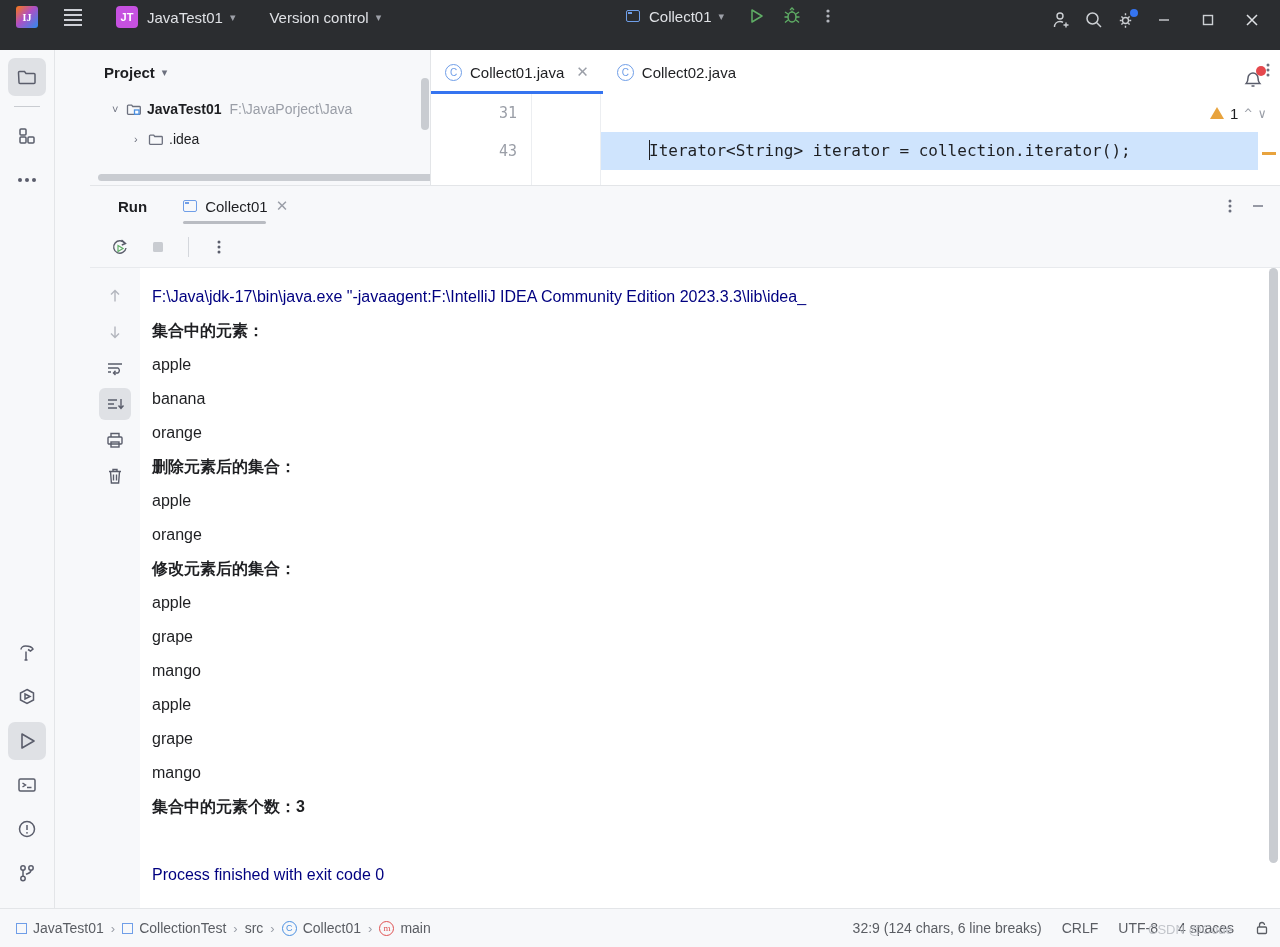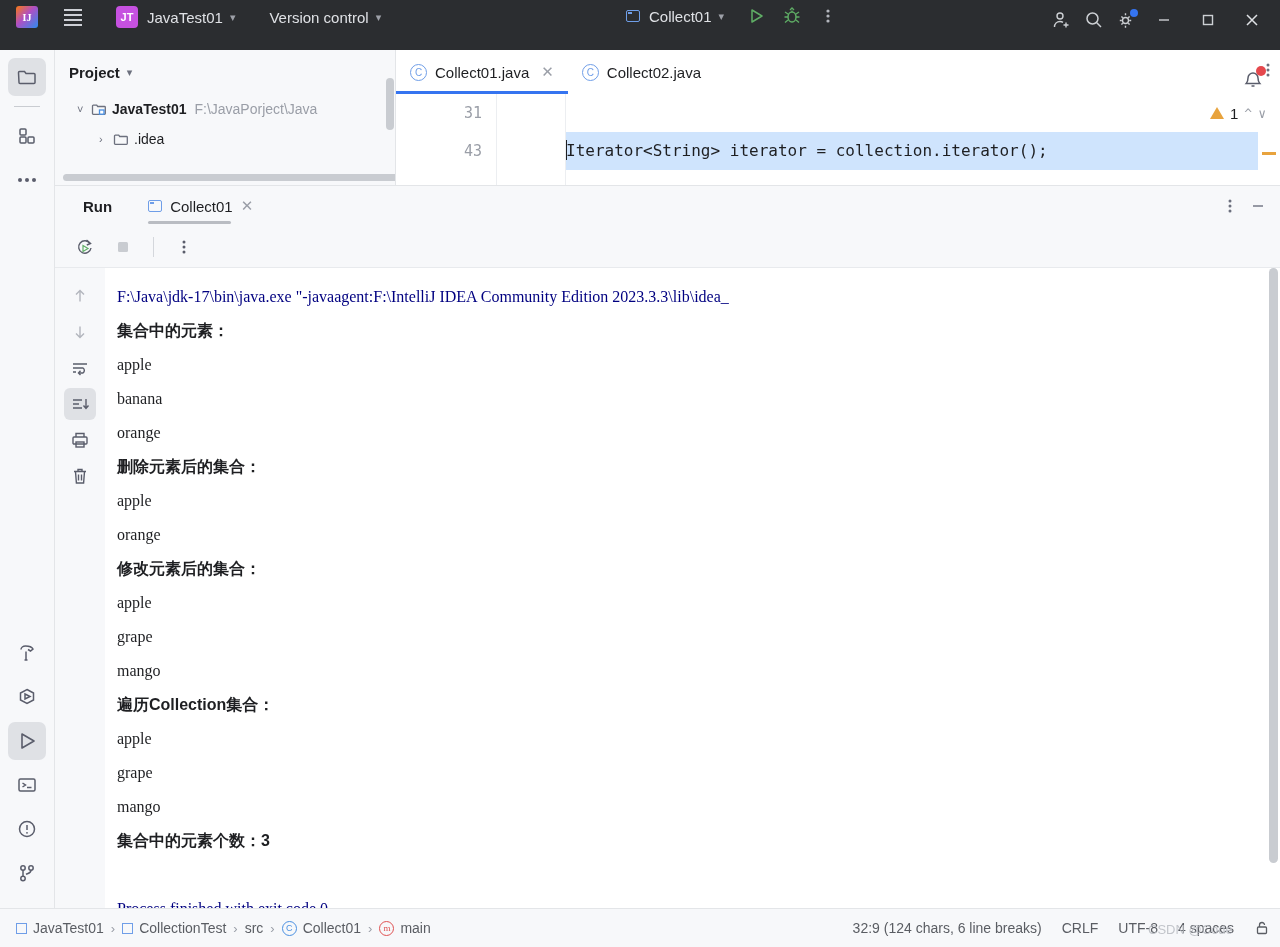--- a/index.html
+++ b/index.html
@@ -35,21 +35,21 @@
   .tb-item { display: flex; align-items: center; cursor: pointer; padding: 4px 6px; border-radius: 4px; }
   .tb-center { position:absolute; left: 620px; display:flex; align-items:center; gap: 4px; }
   .runcfg-icon { width:14px;height:12px;border:1.6px solid #6f9ee8;border-radius:2px;position:relative; }
   .runcfg-icon:after{content:"";position:absolute;top:1px;left:1px;width:4px;height:2px;background:#6f9ee8;}
   .ico-btn { width: 32px; height: 32px; display:flex; align-items:center; justify-content:center; border-radius:5px; cursor:pointer; }
   .tb-right { position:absolute; right: 6px; display:flex; align-items:center; }
   .win-btn { width: 44px; height: 40px; display:flex; align-items:center; justify-content:center; cursor:pointer; }
   .settings-dot { position:absolute; top:5px; right:4px; width:8px;height:8px;border-radius:50%;background:#3574f0; }
 
   
-  .bodyrow { flex: 1 1 auto; display: flex; min-height: 0; }
+  .bodyrow { flex: 1 1 auto; display: flex; min-height: 0; gap: 35px; }
 
   
   .rail {
     width: 55px; flex: 0 0 55px; background: #f7f8fa; border-right: 1px solid #e3e5e8;
     display: flex; flex-direction: column; align-items: center; padding-top: 8px;
   }
   .rail-btn { width: 38px; height: 38px; margin-bottom: 6px; border-radius: 7px;
               display:flex; align-items:center; justify-content:center; cursor:pointer; }
   .rail-btn.sel { background: #dfe1e5; }
   .rail-sep { width: 26px; height: 1px; background: #c9ccd1; margin: 4px 0 10px; }
@@ -81,21 +81,21 @@
   .cicon { width:17px;height:17px;border-radius:50%;border:1.6px solid #6f9ee8;color:#6f9ee8;
            font-size:10px;display:flex;align-items:center;justify-content:center;flex:0 0 17px;}
   .tab-more { position:absolute; right:10px; top:12px; cursor:pointer; }
 
   .codearea { position:relative; height: 91px; display:flex; font-family:"DejaVu Sans Mono", monospace; }
   .gutter { width:100px; flex:0 0 100px; background:#fff; text-align:right; padding-right:14px;
             font-size:15px; color:#9a9ea7; }
   .gutter div { height: 38px; line-height: 38px; }
   .gutter-c2 { width:70px; flex:0 0 70px; border-left:1px solid #eceef1; border-right:1px solid #eceef1; background:#fff;}
   .codelines { flex:1 1 auto; position:relative; min-width:0; overflow:hidden; }
-  .cl { height:38px; line-height:38px; font-size:16px; white-space:nowrap; }
+  .cl { height:38px; line-height:38px; font-size:16px; white-space:nowrap;padding-left:48px; }
   .cl.hl { background:#cfe4fd; }
   .cl.hl .caret { display:inline-block; width:1px; height:20px; background:#1e1f22; vertical-align:-4px; margin-right:-1px; }
   .code-txt { color:#1e1f22; }
   .warnbar { position:absolute; right:0; top:0; height:38px; display:flex; align-items:center; gap:6px; padding-right:14px; background:#fff; }
   .warn-tri { width:0;height:0;border-left:7px solid transparent;border-right:7px solid transparent;border-bottom:12px solid #e8a33d; position:relative;}
   .warn-count { font-family:"Liberation Sans",sans-serif; font-size:15px; color:#1e1f22; }
   .navchev { color:#9a9ea7; font-size:13px; cursor:pointer; }
   .minimap { position:absolute; right:0; top:38px; width:22px; height:53px; background:#fff; }
   .mm-mark { position:absolute; right:4px; width:14px; height:3px; background:#e8a33d; top:20px; }
 
@@ -107,21 +107,21 @@
   .run-tab:after { content:""; position:absolute; left:0; right:22px; bottom:2px; height:3px; background:#b9bcc2; border-radius:2px; }
   .run-head-right { position:absolute; right:14px; display:flex; align-items:center; gap:18px; }
   .run-toolbar { height: 42px; flex:0 0 42px; display:flex; align-items:center; gap:6px; padding-left:14px; background:#f7f8fa; border-bottom:1px solid #e8eaed;}
   .vsep { width:1px; height:20px; background:#d4d7dc; margin:0 8px; }
 
   .console-wrap { flex:1 1 auto; display:flex; min-height:0; background:#fff; position:relative; }
   .console-gutter { width:50px; flex:0 0 50px; background:#f7f8fa; display:flex; flex-direction:column; align-items:center; padding-top:12px; gap:4px;}
   .cg-btn { width:32px;height:32px;border-radius:6px;display:flex;align-items:center;justify-content:center;cursor:pointer;}
   .cg-btn.sel { background:#dfe1e5; }
   .console { flex:1 1 auto; overflow:hidden; padding: 12px 0 0 12px; position:relative; min-width:0; }
-  .cline { font-family:Liberation Serif, serif; font-size:16px; line-height:34px; white-space:pre; color:#1e1f22; }
+  .cline { font-family:Liberation Sans, sans-serif; font-size:16px; line-height:34px; white-space:pre; color:#1e1f22; }
   .cline.cmd { color:#000080; }
   .cline.cn { font-family:"Liberation Sans","DejaVu Sans",sans-serif;font-weight:bold; }
   .console-vscroll { position:absolute; right:2px; top:0; width:9px; height:595px; background:#c9ccd1; border-radius:5px; }
 
   
   .statusbar {
     height: 39px; flex: 0 0 39px; background:#f7f8fa; border-top:1px solid #e3e5e8;
     display:flex; align-items:center; position:relative; font-size:14px; color:#5a5d63;
   }
   .crumbs { display:flex; align-items:center; gap:7px; padding-left:16px; }
@@ -466,21 +466,20 @@
                 <div class="cline">apple</div>
                 <div class="cline">banana</div>
                 <div class="cline">orange</div>
                 <div class="cline cn">删除元素后的集合：</div>
                 <div class="cline">apple</div>
                 <div class="cline">orange</div>
                 <div class="cline cn">修改元素后的集合：</div>
                 <div class="cline">apple</div>
                 <div class="cline">grape</div>
                 <div class="cline">mango</div>
-                <div class="cline cn">遍历Collection集合：</div>
                 <div class="cline">apple</div>
                 <div class="cline">grape</div>
                 <div class="cline">mango</div>
                 <div class="cline cn">集合中的元素个数：3</div>
                 <div class="cline">&nbsp;</div>
                 <div class="cline cmd">Process finished with exit code 0</div>
               </div>
             <div class="console-vscroll"></div>
           </div>
         </div>

